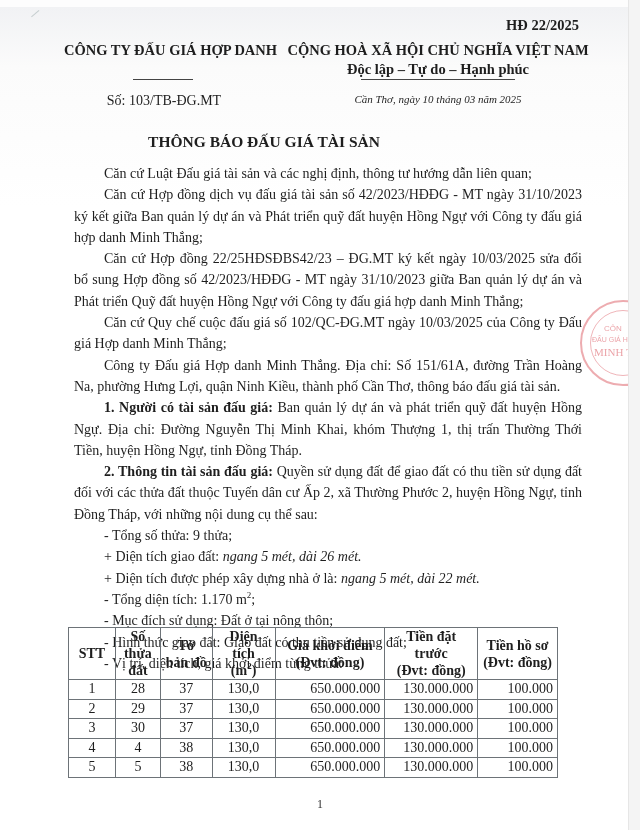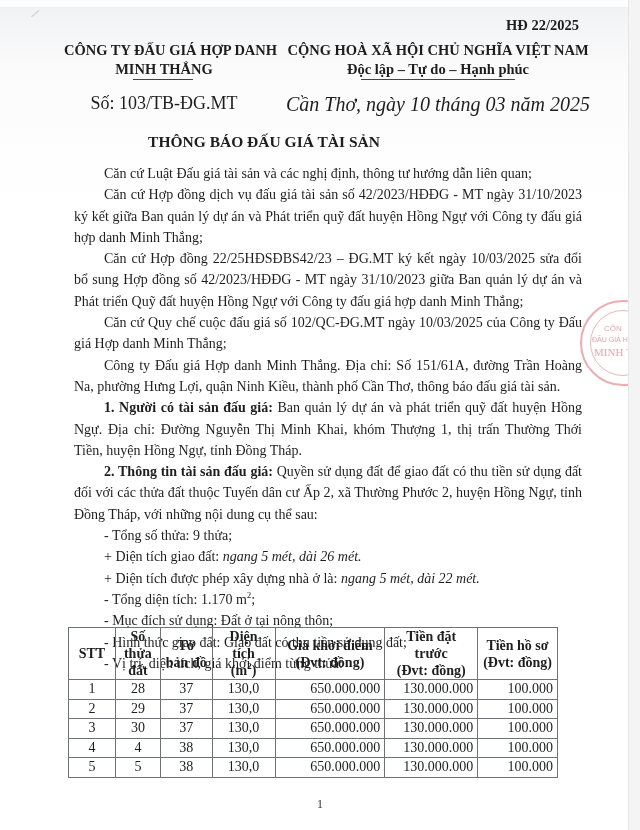--- a/index.html
+++ b/index.html
@@ -23,22 +23,22 @@
       border-bottom: 1px solid #9aa; transform: rotate(-40deg); opacity: .5;
     }
     .abs { position: absolute; white-space: nowrap; }
     .hd-ref { right: 49px; top: 10px; font-weight: bold; font-size: 14.5px; }
     .org { left: 64px; width: 200px; top: 34px; text-align: center; font-weight: bold; font-size: 14.5px; line-height: 19px; }
     .org .line { display: block; }
     .org-rule { left: 133px; top: 72px; width: 60px; height: 1px; background: #444; }
     .nation { left: 282px; width: 312px; top: 34px; text-align: center; font-weight: bold; font-size: 14.5px; line-height: 19px; }
     .nation .motto { display: block; }
     .motto-rule { left: 361px; top: 72px; width: 154px; height: 1px; background: #444; }
-    .docno { left: 64px; width: 200px; top: 86px; text-align: center; font-size: 18px; }
-    .place-date { left: 282px; width: 312px; top: 86px; text-align: center; font-size: 20px; font-style: italic; }
+    .docno { left: 64px; width: 200px; top: 86px; text-align: center; font-size: 14px; }
+    .place-date { left: 282px; width: 312px; top: 86px; text-align: center; font-size: 11px; font-style: italic; }
     .title { left: 0; width: 528px; top: 126px; text-align: center; font-weight: bold; font-size: 15.5px; }
 
     .body-text {
       position: absolute; left: 74px; width: 508px; top: 156px;
       font-size: 14px; line-height: 21.3px; text-align: justify;
     }
     .para { text-indent: 30px; }
     .para b { font-weight: bold; }
     .bullet { padding-left: 30px; }
     sup { font-size: 9px; line-height: 0; }
@@ -69,21 +69,20 @@
 </head>
 <body>
 
 <div class="page">
   <div class="scuff"></div>
 
   <div class="abs hd-ref">HĐ 22/2025</div>
 
   <div class="abs org">
     <span class="line">CÔNG TY ĐẤU GIÁ HỢP DANH</span>
-    <span class="line">MINH THẮNG</span>
   </div>
   <div class="abs org-rule"></div>
 
   <div class="abs nation">
     <span>CỘNG HOÀ XÃ HỘI CHỦ NGHĨA VIỆT NAM</span>
     <span class="motto">Độc lập – Tự do – Hạnh phúc</span>
   </div>
   <div class="abs motto-rule"></div>
 
   <div class="abs docno">Số: 103/TB-ĐG.MT</div>

